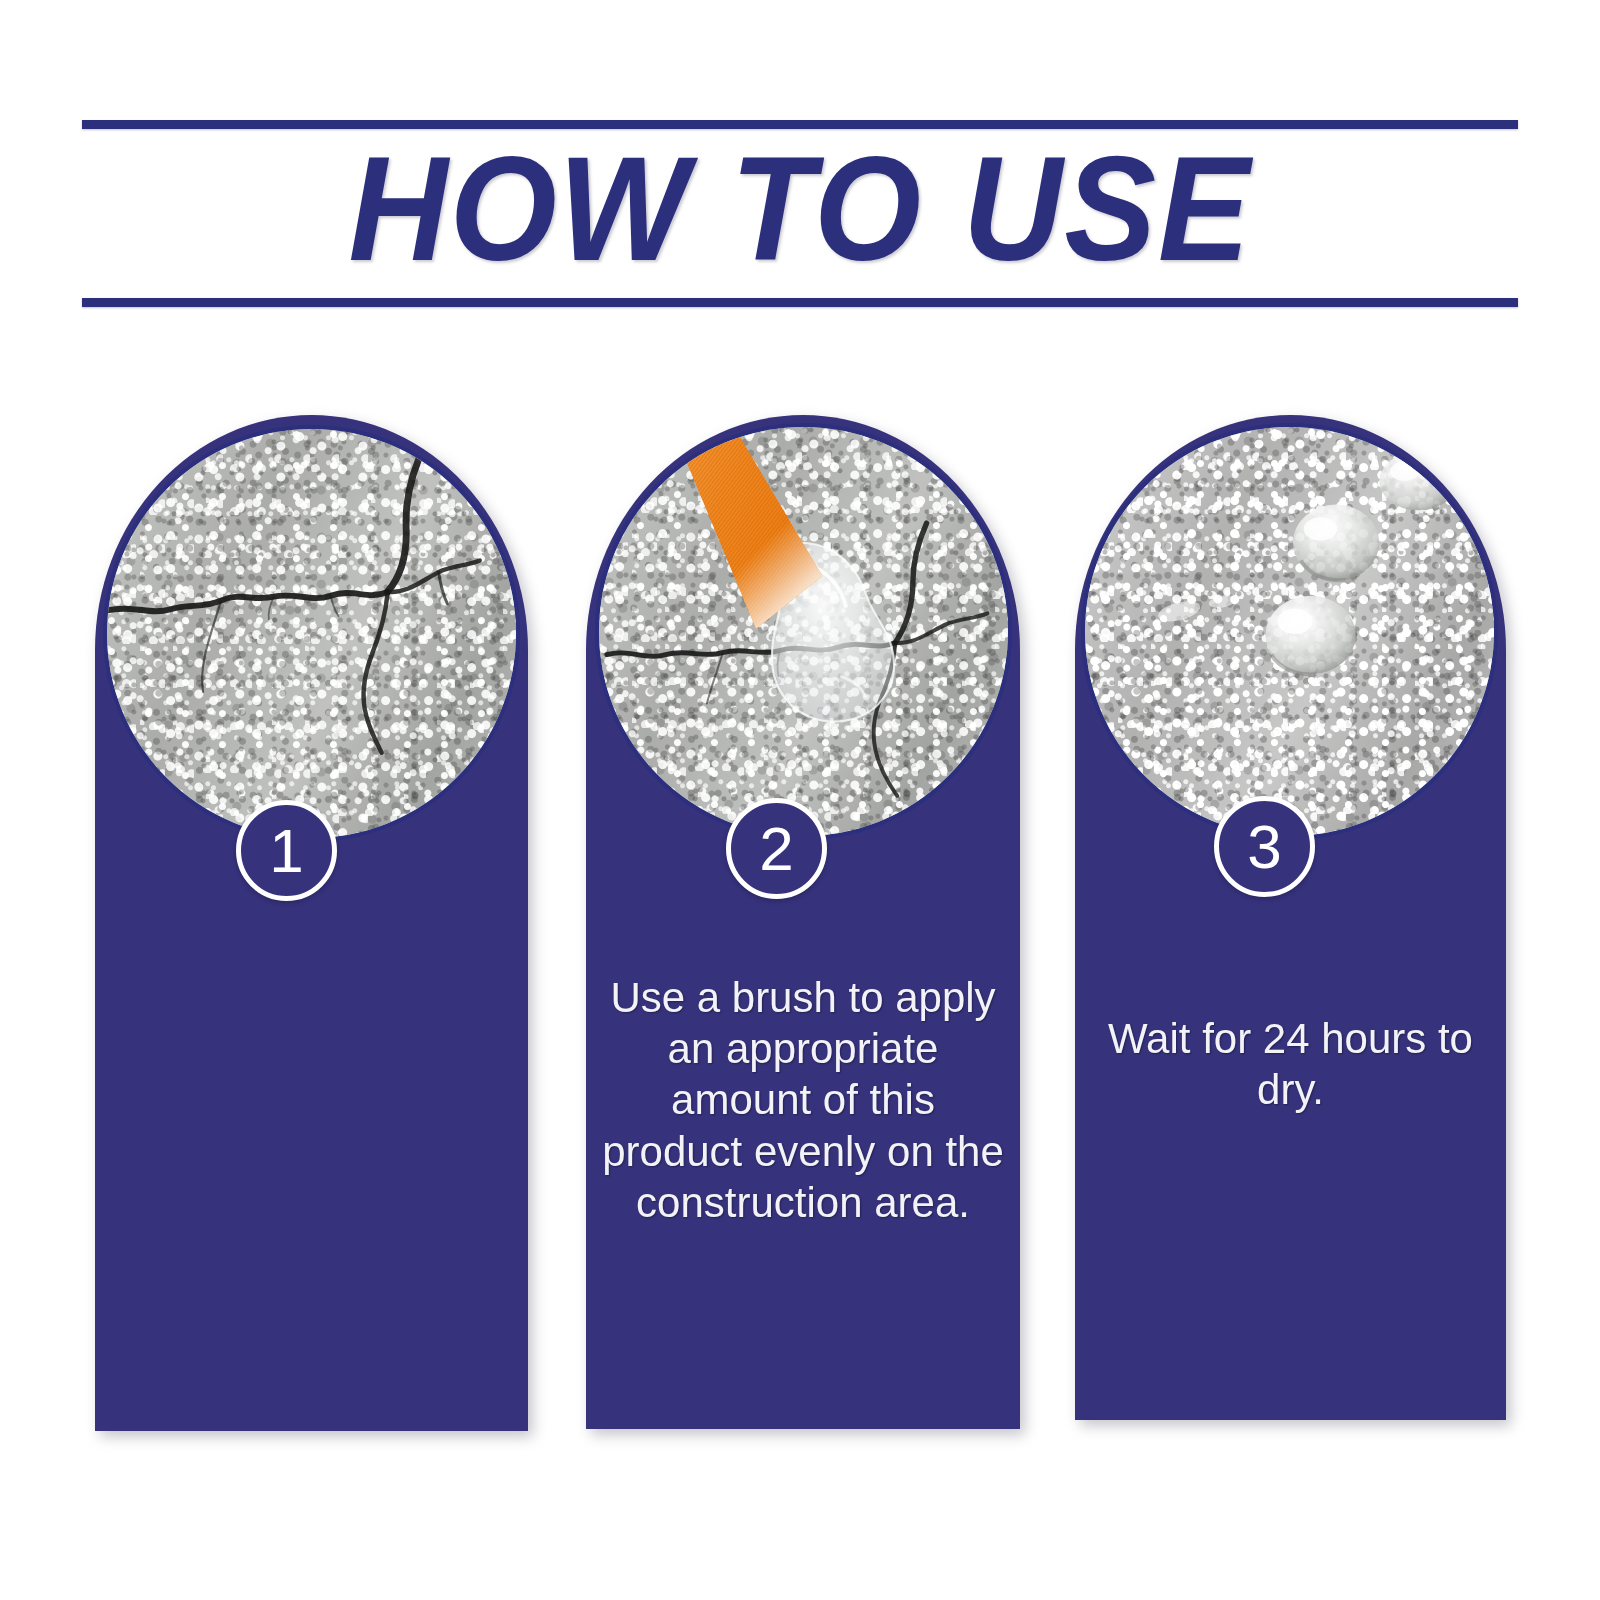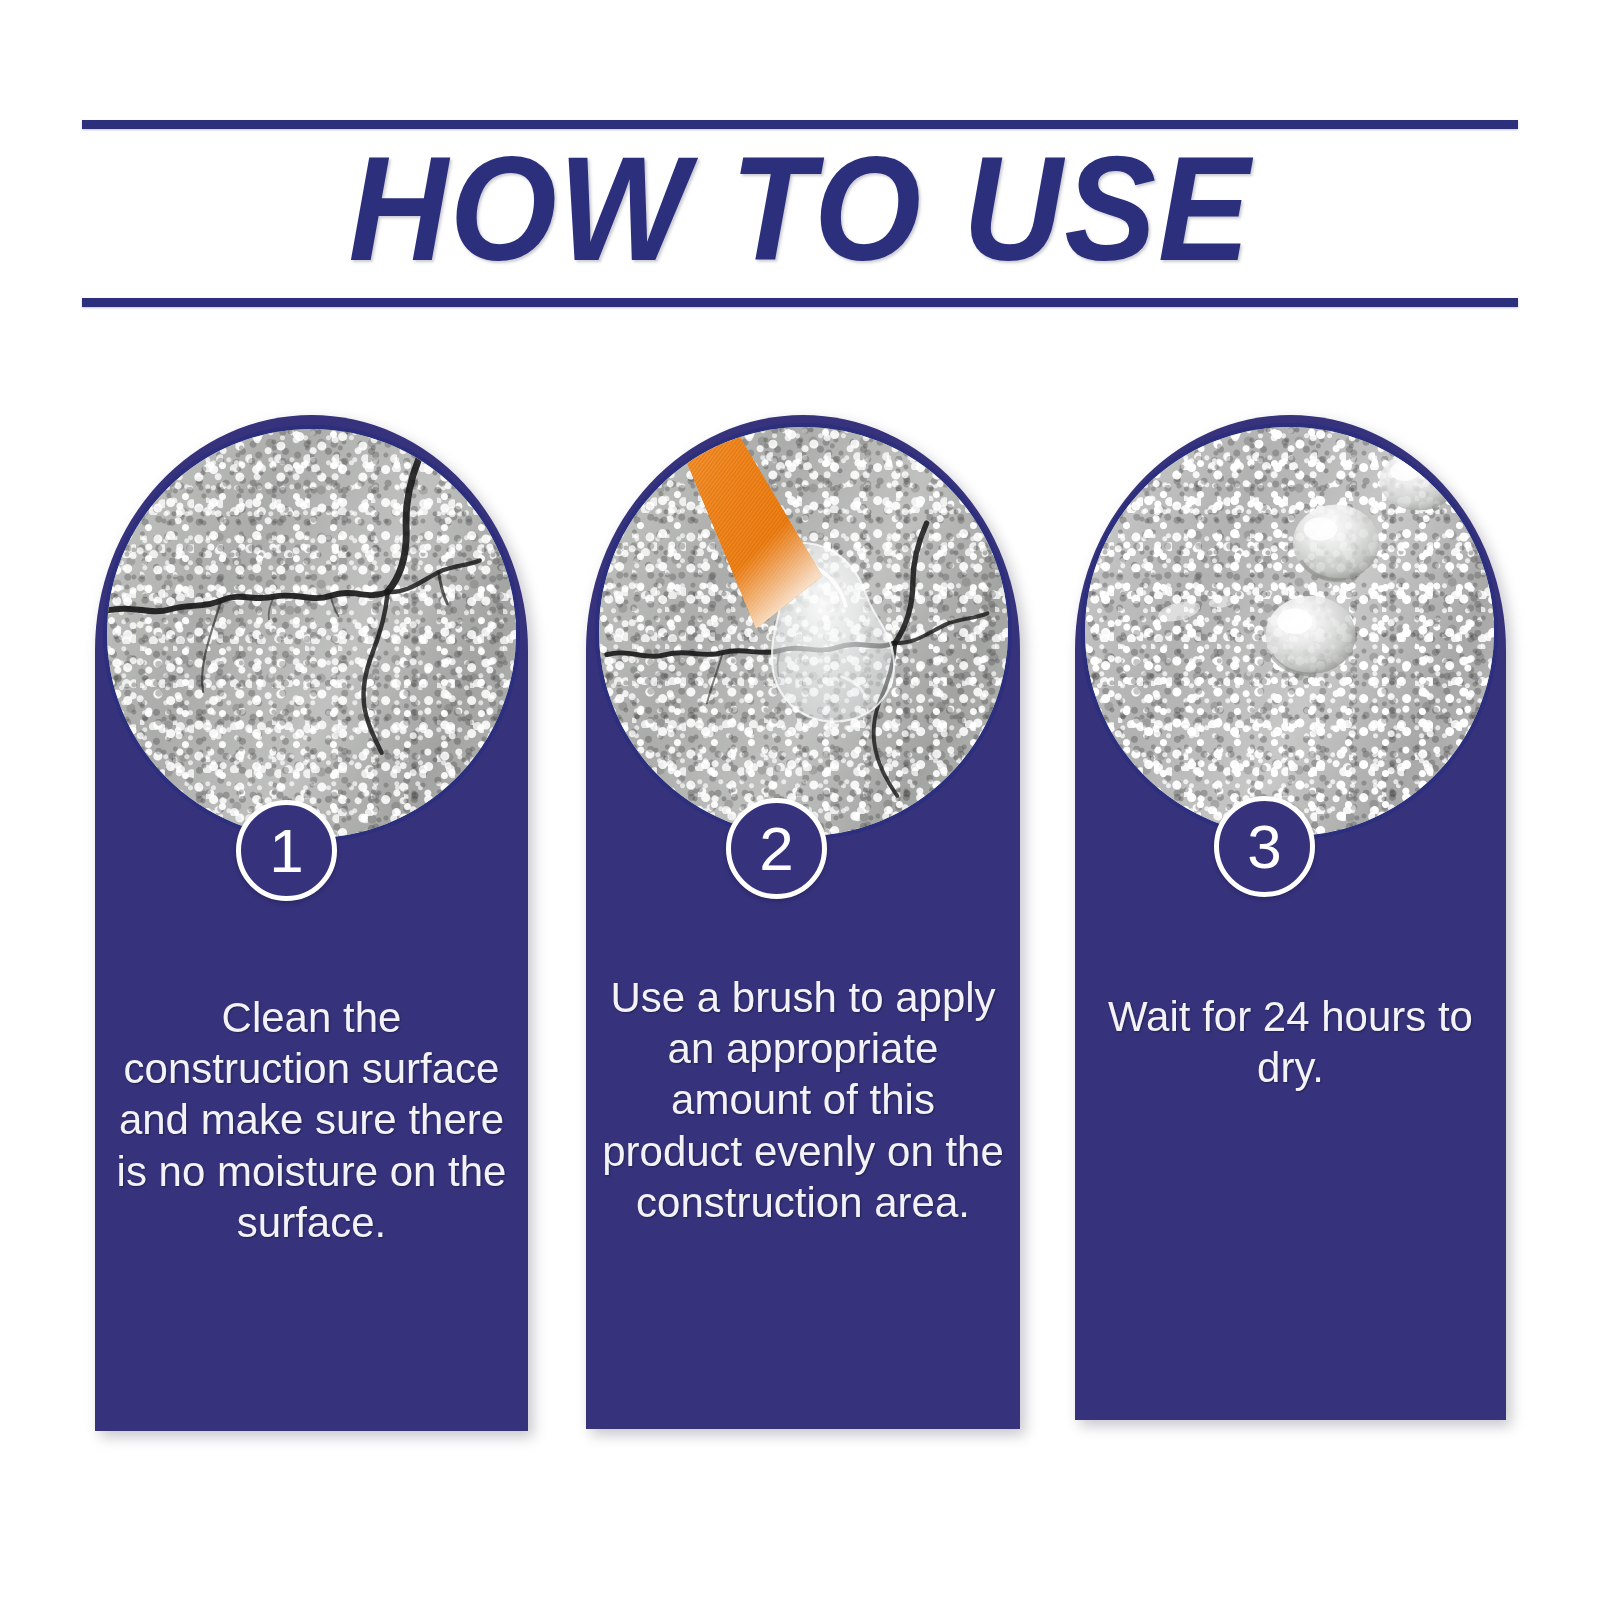--- a/index.html
+++ b/index.html
@@ -194,21 +194,21 @@
   #photo-1 { left: 8px;  top: 10px; width: 417px; height: 417px; }
   #photo-2 { left: 9px;  top: 8px;  width: 417px; height: 417px; }
   #photo-3 { left: 6px;  top: 8px;  width: 417px; height: 417px; }
 
   #badge-1 { left: 141px; top: 385px; width: 101px; height: 101px; }
   #badge-2 { left: 140px; top: 383px; width: 101px; height: 101px; }
   #badge-3 { left: 139px; top: 381px; width: 101px; height: 101px; }
 
   #caption-1 { top: 577px; }
   #caption-2 { top: 557px; }
-  #caption-3 { top: 576px; }
+  #caption-3 { top: 598px; }
 </style>
 </head>
 <body>
 
 <div id="header">
   <div class="rule" id="rule-top"></div>
   <div id="page-title">HOW TO USE</div>
   <div class="rule" id="rule-bottom"></div>
 </div>
 
@@ -228,21 +228,20 @@
           <path d="M338 146 C340 158,342 168,347 178" stroke-width="3" opacity="0.7"></path>
           <path d="M286 168 C284 190,278 210,270 230 C264 246,260 262,262 280 C264 298,272 314,280 330" stroke-width="4.5" opacity="0.85"></path>
           <path d="M116 176 C110 196,104 212,100 230 C97 244,96 256,98 268" stroke-width="2.2" opacity="0.6"></path>
           <path d="M170 171 C166 180,164 187,165 194" stroke-width="1.8" opacity="0.5"></path>
           <path d="M228 170 C230 179,233 186,236 191" stroke-width="1.8" opacity="0.5"></path>
         </g>
       </svg>
     </div>
 
     <div class="step-badge" id="badge-1">1</div>
-    <div class="panel-caption" id="caption-1">Clean the construction surface and make sure there is no moisture on the surface.</div>
   </div>
 
   <div class="panel" id="panel-2">
     <div class="panel-body"></div>
     <div class="panel-cap"></div>
 
     <div class="circle-photo" id="photo-2">
       <div class="concrete"></div>
 
       <svg class="crack" viewBox="0 0 417 417" preserveAspectRatio="none">

